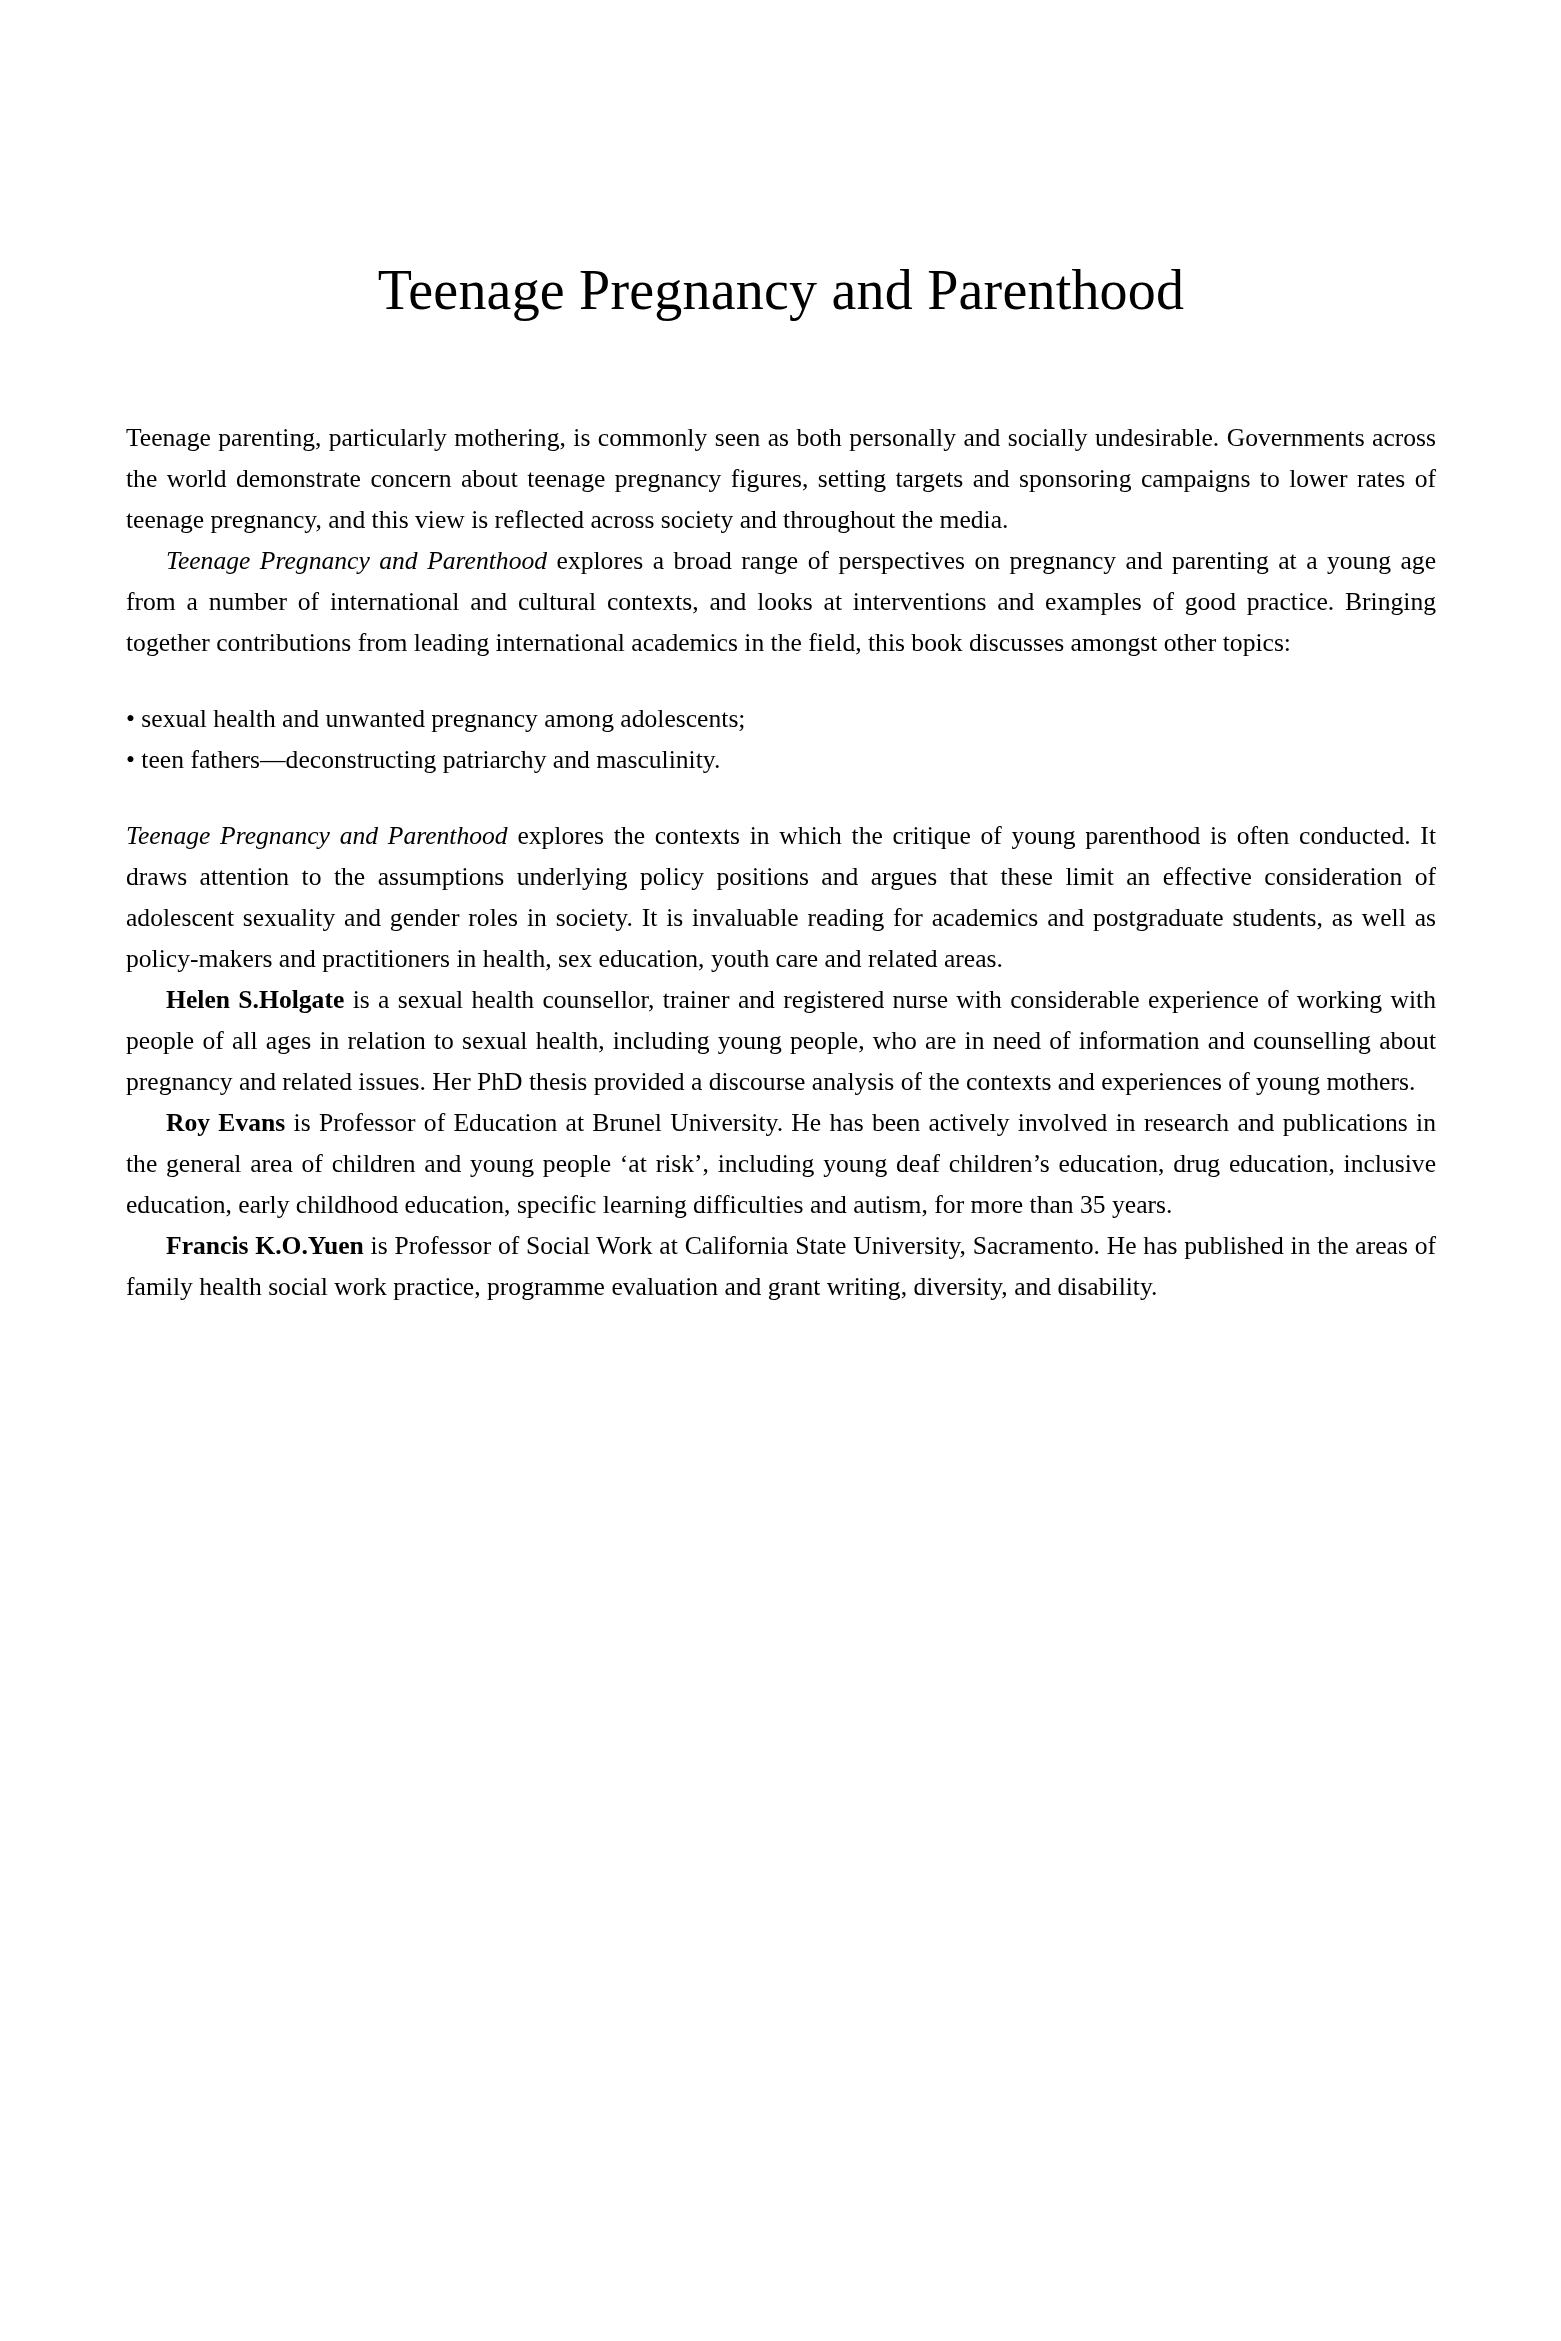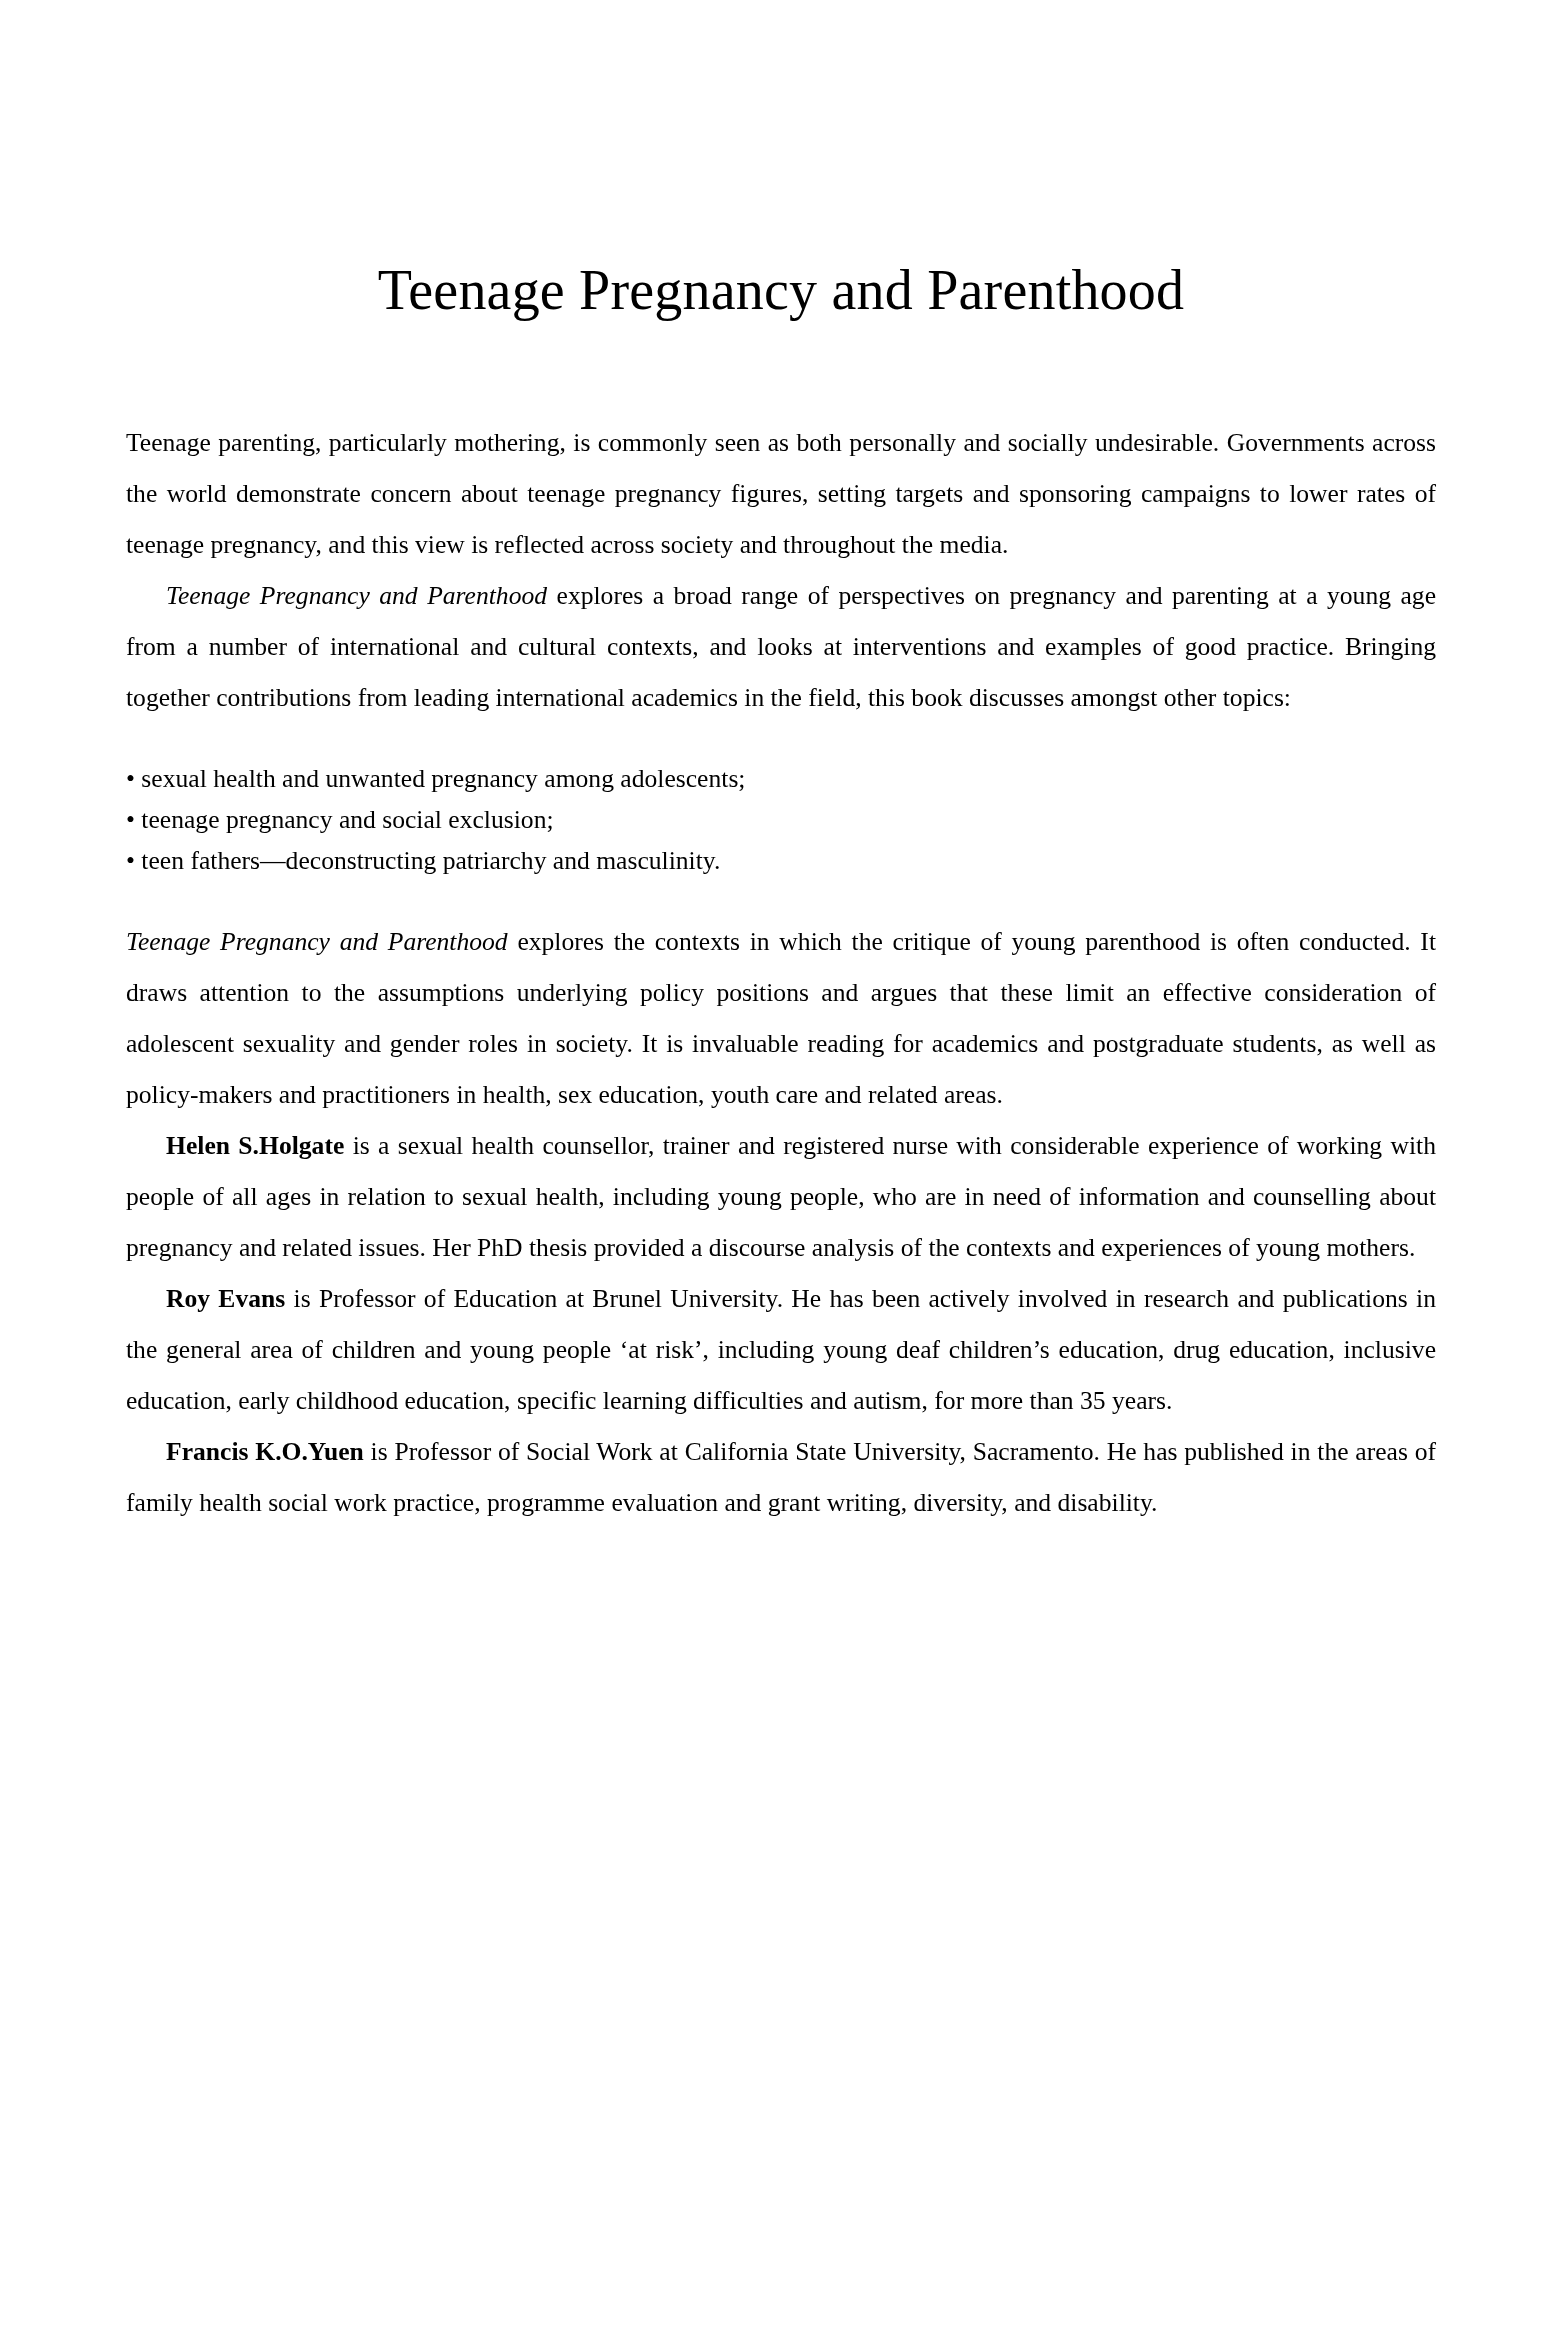--- a/index.html
+++ b/index.html
@@ -31,21 +31,21 @@
     font-size: 56px;
     font-weight: normal;
     text-align: center;
     letter-spacing: 0.2px;
     margin: 0 0 95px 0;
     line-height: 1.1;
   }
   p {
     margin: 0;
     font-size: 25.6px;
-    line-height: 51px;
+    line-height: 41px;
     text-align: justify;
     text-justify: inter-word;
   }
   p.indent {
     text-indent: 40px;
   }
   .bullets {
     margin: 35px 0 35px 0;
   }
   .bullets .bullet {
@@ -70,21 +70,20 @@
   <div class="content">
 
     <h1 class="book-title">Teenage Pregnancy and Parenthood</h1>
 
     <p><span>Teenage parenting, particularly mothering, is commonly seen as both personally and socially undesirable. Governments across the world demonstrate concern about teenage pregnancy figures, setting targets and sponsoring campaigns to lower rates of teenage pregnancy, and this view is reflected across society and throughout the media.</span></p>
 
     <p class="indent"><span class="italic">Teenage Pregnancy and Parenthood</span><span> explores a broad range of perspectives on pregnancy and parenting at a young age from a number of international and cultural contexts, and looks at interventions and examples of good practice. Bringing together contributions from leading international academics in the field, this book discusses amongst other topics:</span></p>
 
     <div class="bullets">
       <div class="bullet">• sexual health and unwanted pregnancy among adolescents;</div>
-      <div class="bullet">• teenage pregnancy and social exclusion;</div>
       <div class="bullet">• teen fathers—deconstructing patriarchy and masculinity.</div>
     </div>
 
     <p><span class="italic">Teenage Pregnancy and Parenthood</span><span> explores the contexts in which the critique of young parenthood is often conducted. It draws attention to the assumptions underlying policy positions and argues that these limit an effective consideration of adolescent sexuality and gender roles in society. It is invaluable reading for academics and postgraduate students, as well as policy-makers and practitioners in health, sex education, youth care and related areas.</span></p>
 
     <p class="indent"><span class="bold">Helen S.Holgate</span><span> is a sexual health counsellor, trainer and registered nurse with considerable experience of working with people of all ages in relation to sexual health, including young people, who are in need of information and counselling about pregnancy and related issues. Her PhD thesis provided a discourse analysis of the contexts and experiences of young mothers.</span></p>
 
     <p class="indent"><span class="bold">Roy Evans</span><span> is Professor of Education at Brunel University. He has been actively involved in research and publications in the general area of children and young people ‘at risk’, including young deaf children’s education, drug education, inclusive education, early childhood education, specific learning difficulties and autism, for more than 35 years.</span></p>
 
     <p class="indent"><span class="bold">Francis K.O.Yuen</span><span> is Professor of Social Work at California State University, Sacramento. He has published in the areas of family health social work practice, programme evaluation and grant writing, diversity, and disability.</span></p>

